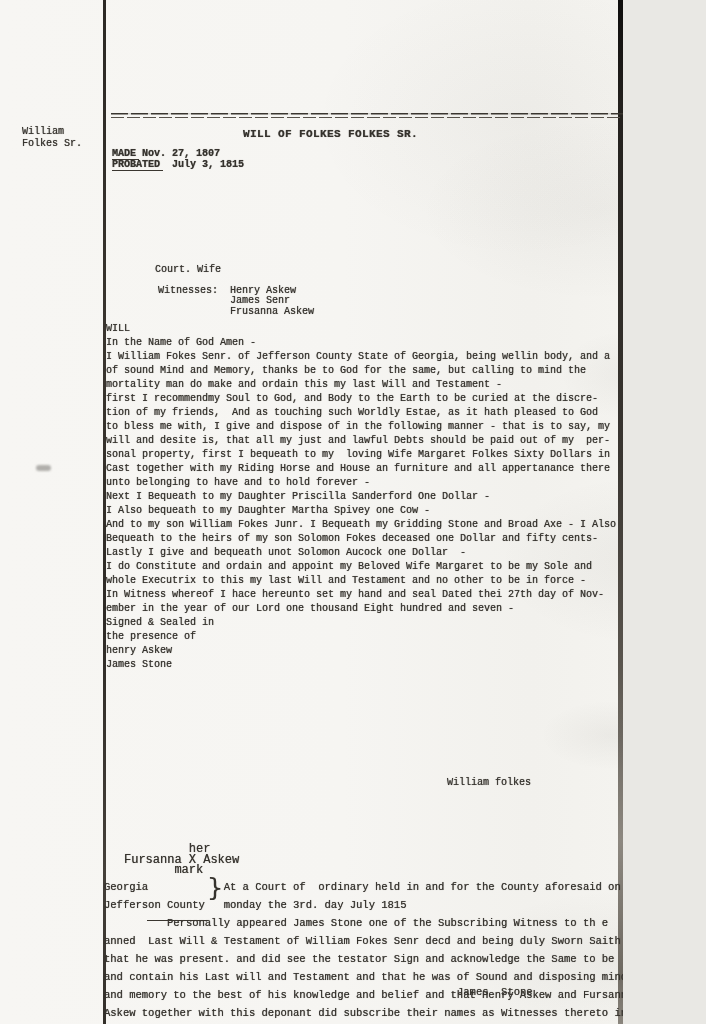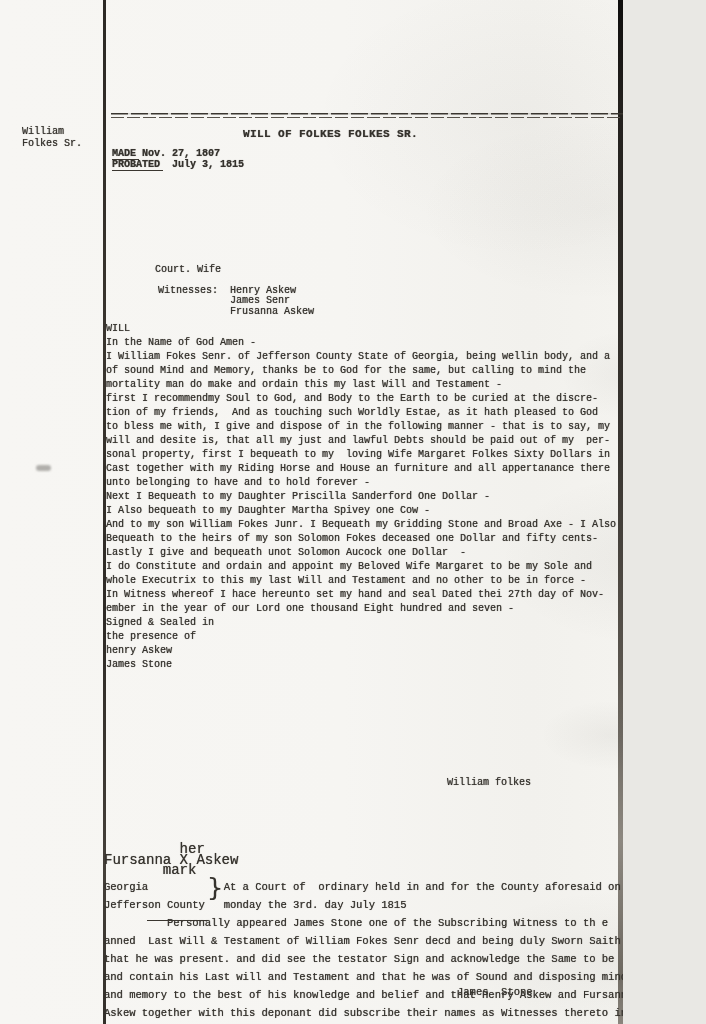--- a/index.html
+++ b/index.html
@@ -34,21 +34,21 @@
   .title{left:243px;top:128px;font-size:11px;font-weight:bold;letter-spacing:0.4px;}
   .dates{left:112px;top:148px;font-size:10px;line-height:11px;font-weight:bold;}
   .u{position:absolute;height:1.2px;background:#3a3630;}
   .u-made{left:112px;top:159px;width:27px;}
   .u-prob{left:112px;top:170px;width:51px;}
   .mentions{left:163px;top:180px;font-size:10px;line-height:10.4px;}
   .extx{left:155px;top:264px;font-size:10px;}
   .witnesses{left:158px;top:286px;font-size:10px;line-height:10.3px;}
   .body-text{left:106px;top:322px;font-size:10px;line-height:14px;}
   .sig{left:432px;top:777px;font-size:10px;padding-left:15px;}
-  .marks{left:104px;top:844px;font-size:14px;line-height:10.6px;}
+  .marks{left:104px;top:844px;font-size:12px;line-height:10.6px;padding-left:20px;}
   .brace{position:absolute;left:207px;top:872px;font-size:27px;font-weight:normal;color:#35322d;
     font-family:"DejaVu Sans Mono",monospace;transform:scaleY(0.9);}
   .court{left:104px;top:878px;font-size:10.5px;line-height:18px;}
   .u-lastwill{left:147px;top:920px;width:61px;}
   .sig2{left:457px;top:986px;font-size:10.5px;}
   .smudge{position:absolute;border-radius:50%;}
   .smudge-ink{left:36px;top:465px;width:15px;height:6px;background:rgba(45,42,38,0.35);
     border-radius:3px;filter:blur(0.8px);}
   .smudge-soft-a{left:540px;top:700px;width:140px;height:70px;
     background:radial-gradient(ellipse at center, rgba(60,55,48,0.05), transparent 70%);}

